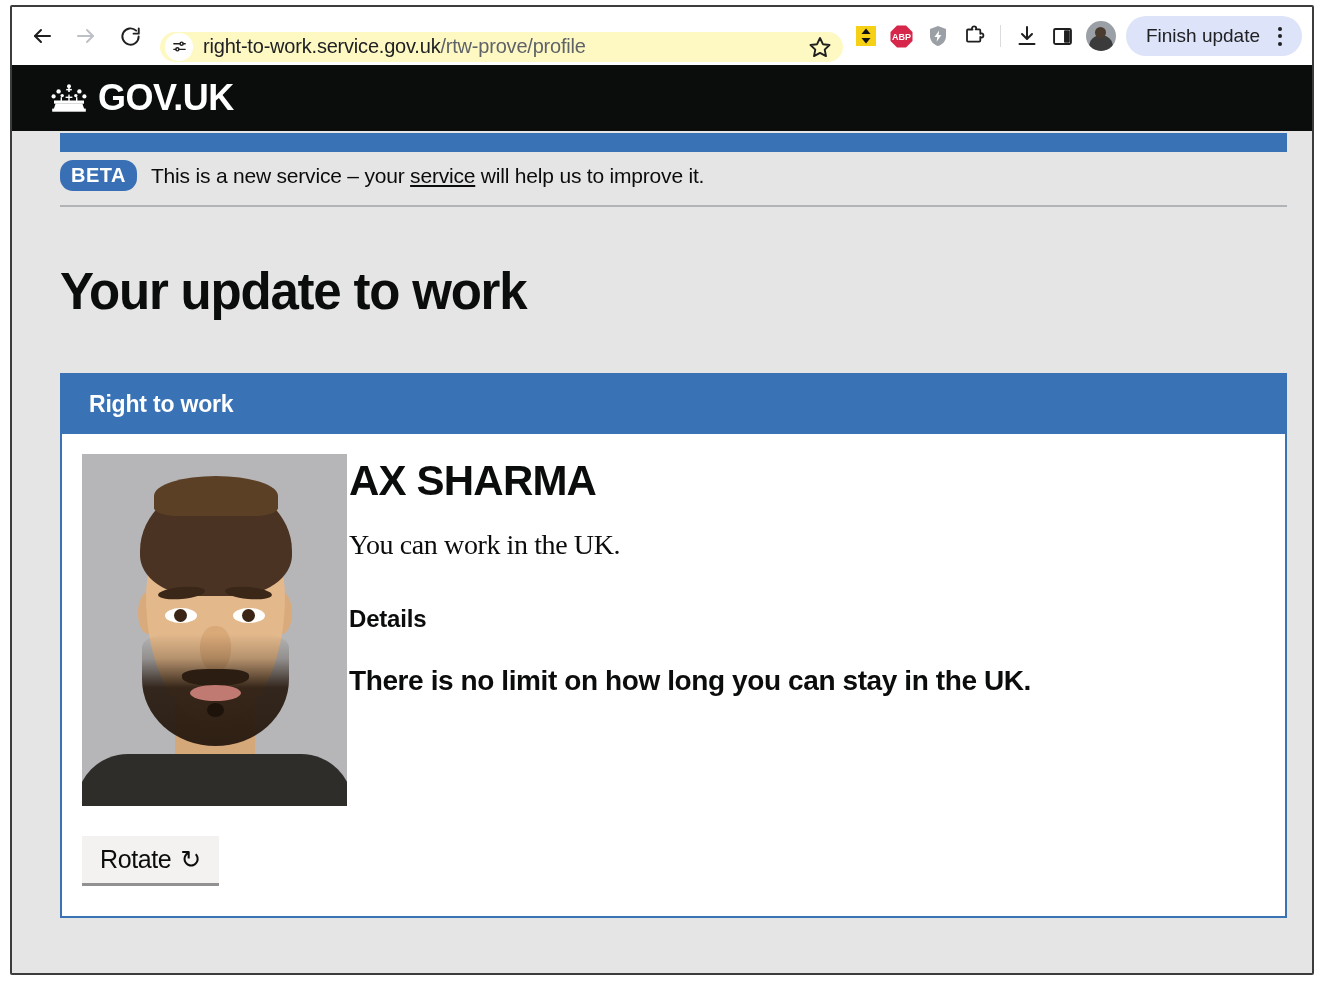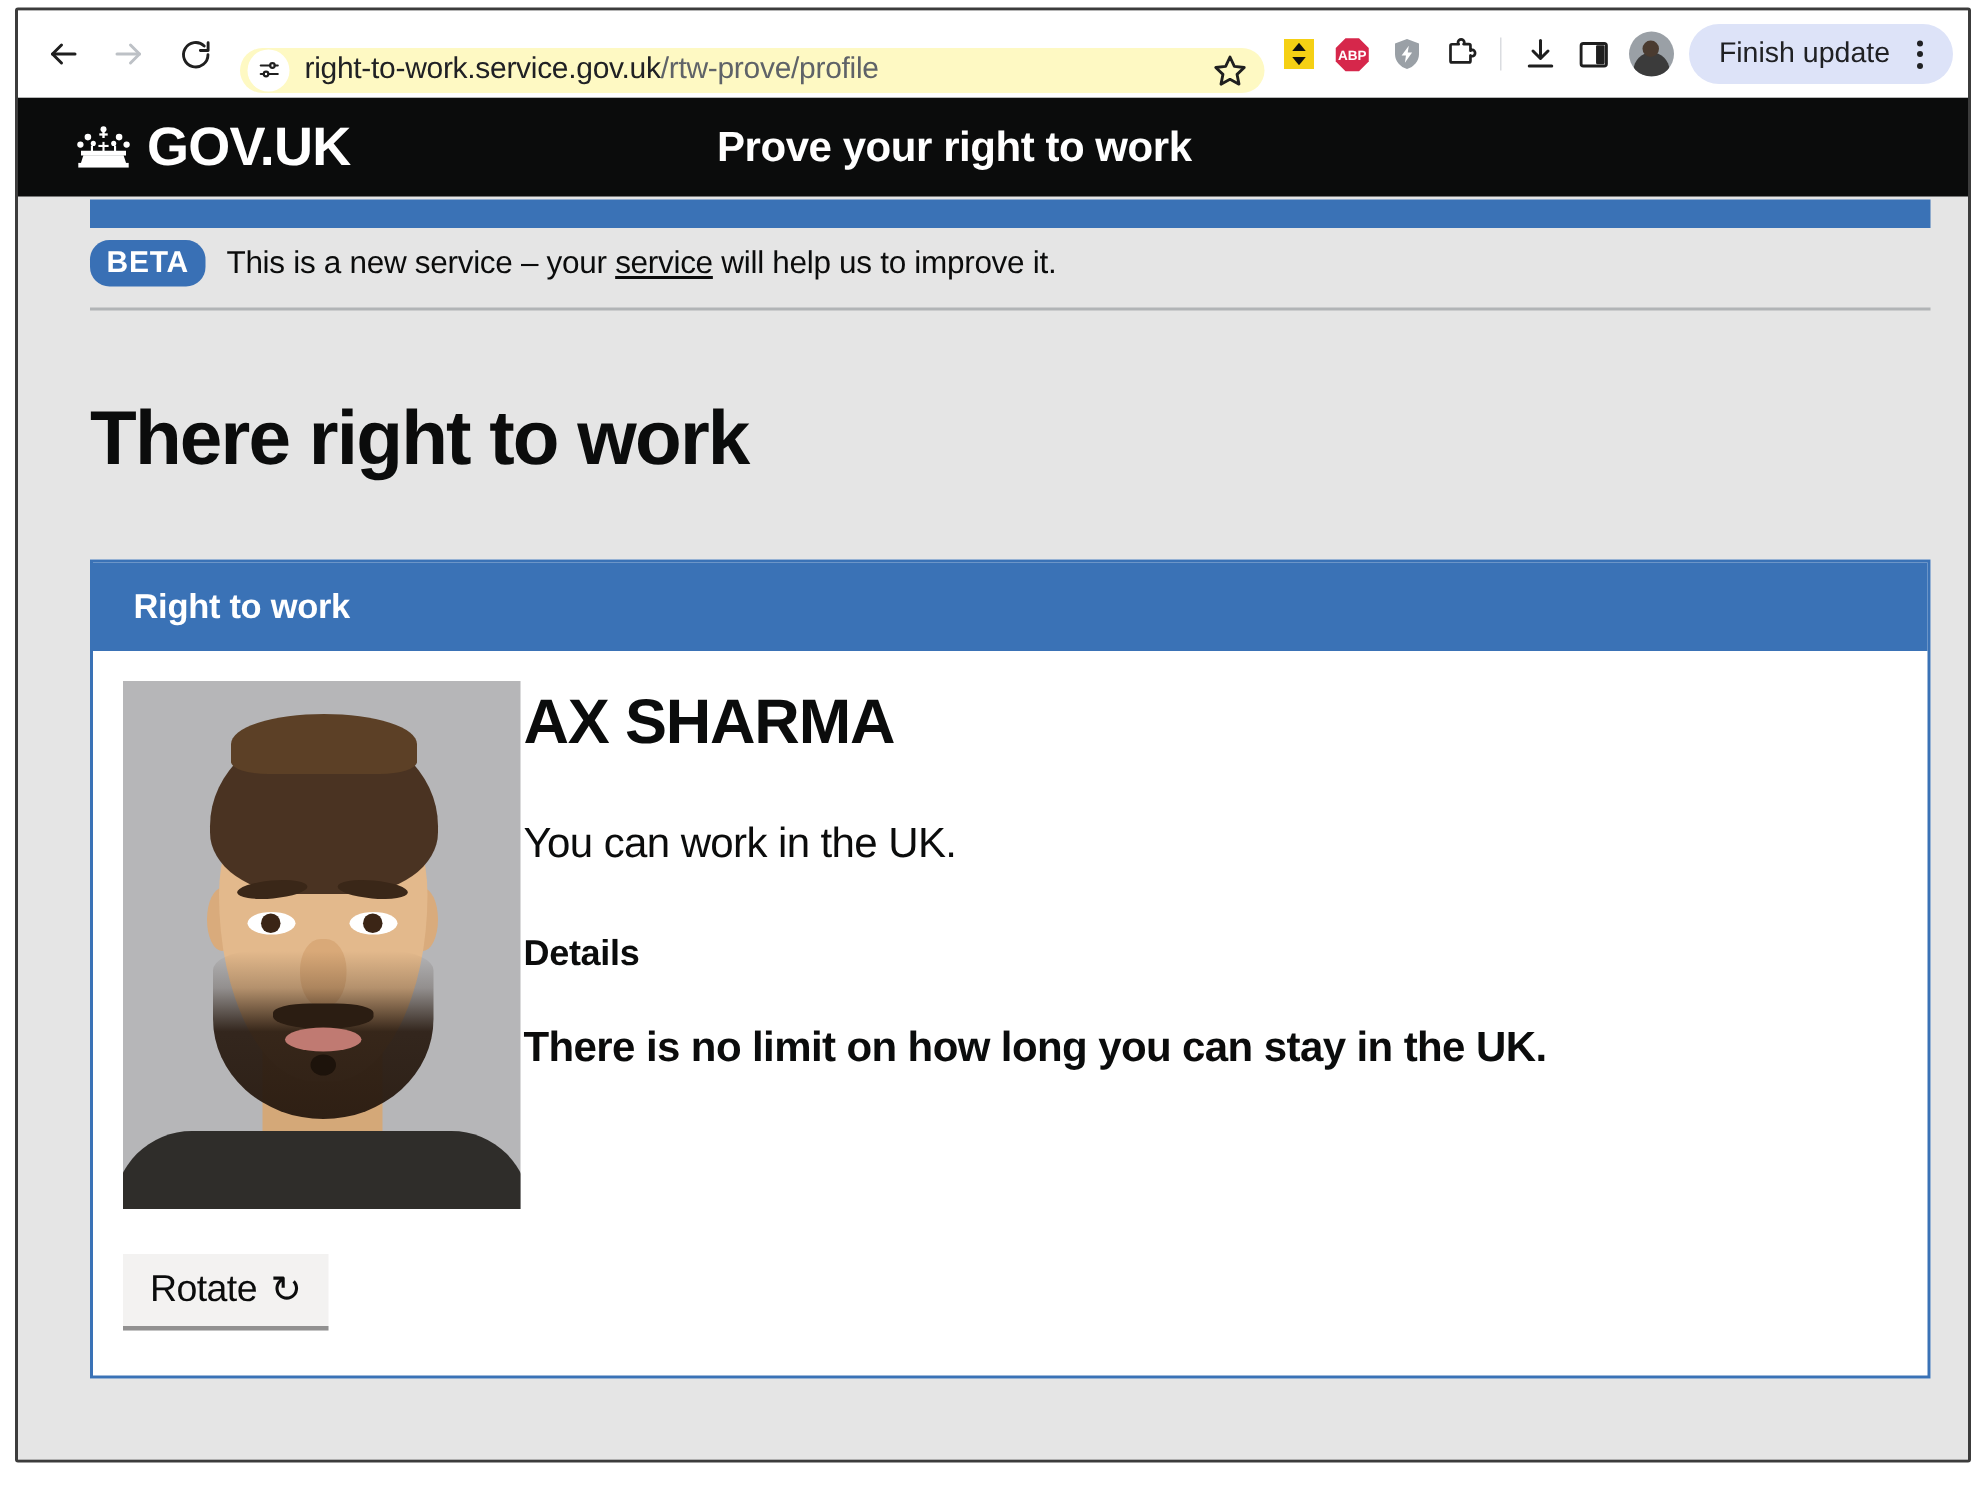--- a/index.html
+++ b/index.html
@@ -433,21 +433,22 @@
     font-weight: bold;
     color: #0b0c0c;
     letter-spacing: -0.8px;
     margin: 0;
     line-height: 1.1;
   }
   .status-line {
     font-size: 28px;
     color: #0b0c0c;
     letter-spacing: -0.4px;
-    margin: 42px 0 0 0;
+    margin: 25px 0 0 0;
+    font-family: Liberation Serif, serif;
   }
   .details-heading {
     font-size: 24px;
     font-weight: bold;
     color: #0b0c0c;
     letter-spacing: -0.2px;
     margin: 44px 0 0 0;
   }
   .details-text {
     font-size: 28px;
@@ -587,33 +588,32 @@
             <path d="M5.6 20.5 h26.8 l1.8 5.6 h-30.4 z"></path>
             <rect x="2.2" y="25.6" width="33.6" height="3.1"></rect>
             <rect x="10.6" y="14.2" width="1.4" height="4"></rect>
             <rect x="26" y="14.2" width="1.4" height="4"></rect>
             <rect x="18.3" y="11.6" width="1.4" height="6.4"></rect>
             <rect x="15.6" y="13.6" width="6.8" height="1.4"></rect>
           </g>
         </svg>
         <span class="brand-name">GOV.UK</span>
       </div>
-      <div class="service-name">Prove your right to work</div>
     </div>
 
     <div class="blue-strip"></div>
 
     <div class="content-wrap">
 
       <div class="phase-banner">
         <span class="phase-tag">BETA</span>
         <span class="phase-text"><span>This is a new service – your </span><a href="#">service</a><span> will help us to improve it.</span></span>
       </div>
 
-      <h1 class="page-title">There right to work</h1>
+      <h1 class="page-title">Your update to work</h1>
 
       <div class="card">
         <div class="card-header">Right to work</div>
         <div class="card-body">
 
           <div class="photo-col">
             <div class="photo">
               <div class="p-neck"></div>
               <div class="p-shoulders"></div>
               <div class="p-ear-l"></div>

